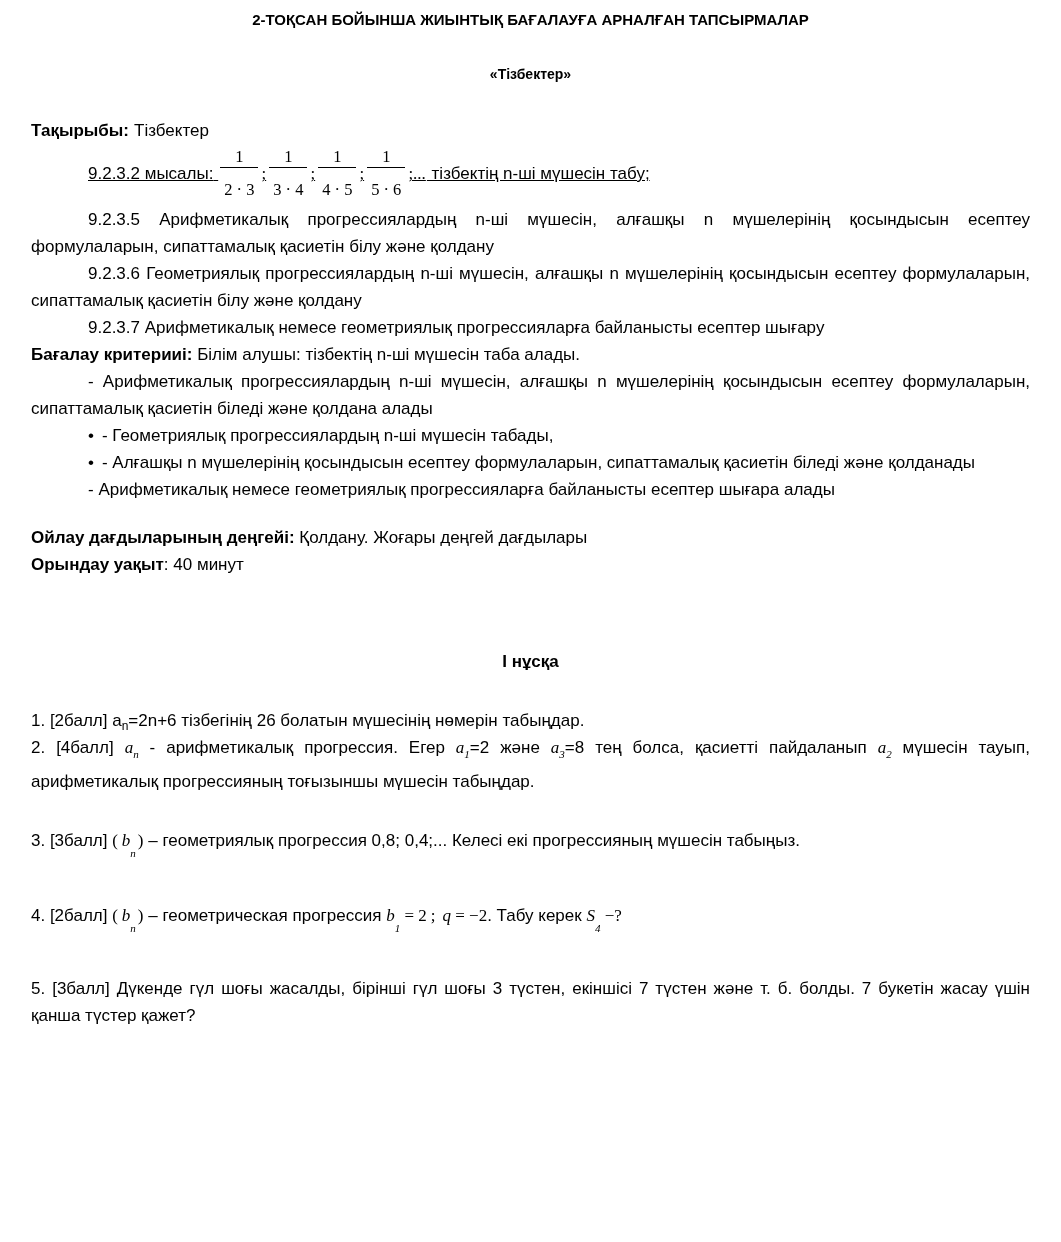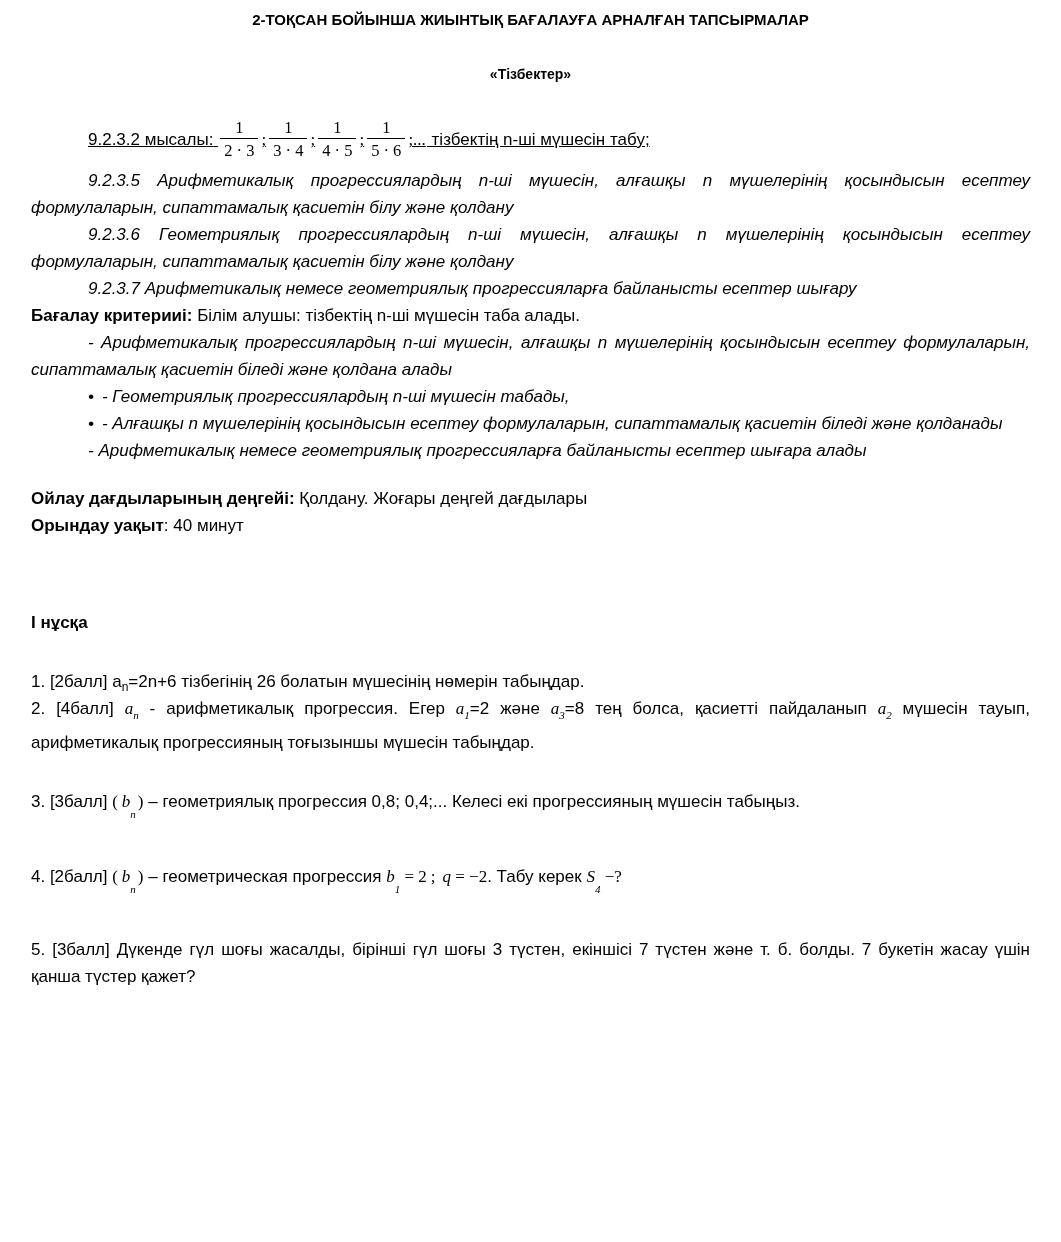--- a/index.html
+++ b/index.html
@@ -27,40 +27,39 @@
     font-weight: bold;
     font-size: 14px;
     line-height: 24px;
     margin-top: 30px;
   }
   .meta-block { margin-top: 31px; }
   .gap { margin-left: 5px; }
   .para {
     text-align: justify;
     text-indent: 57px;
-    font-style: italic;
   }
   .math-line {
     text-indent: 57px;
     white-space: nowrap;
     margin: 2px 0;
     text-decoration: underline;
   }
   .frac {
     display: inline-block;
     vertical-align: middle;
     text-align: center;
     font-family: "Liberation Serif", "DejaVu Serif", serif;
     font-size: 16.5px;
     line-height: 21px;
     margin: 0 2px 4px 2px;
     text-indent: 0;
   }
   .frac .num { display: block; padding: 0 4px; }
-  .frac .den { display: block; border-top: 1.2px solid #000; padding: 1px 4px 0 4px; }
+  .frac .den { display: block; border-top: 1.2px solid #000; padding: 11px 4px 0 4px; }
   .frac-sep {
     font-family: "Liberation Serif", "DejaVu Serif", serif;
     margin: 0 1px;
   }
   .bullet-marker { margin-right: 8px; }
   .mi {
     font-family: "Liberation Serif", "DejaVu Serif", serif;
     font-style: italic;
   }
   .mo { font-family: "Liberation Serif", "DejaVu Serif", serif; }
@@ -75,38 +74,39 @@
     font-style: italic;
     font-size: 11px;
     vertical-align: -11px;
   }
   sub.sans { font-size: 12px; vertical-align: -4px; line-height: 0; }
   .mo-open { margin-right: 4px; }
   .mo-close { margin-left: 2px; }
   .eq-sep { margin: 0 7px 0 4px; font-family: "Liberation Serif", "DejaVu Serif", serif; }
   .thinking-block { margin-top: 21px; }
   .variant-heading {
-    text-align: left;
+    text-align: center;
     font-weight: bold;
     margin-top: 70px;
   }
   .question { text-align: justify; }
   .q1 { margin-top: 32px; }
   .q3 { line-height: 40px; margin-top: 26px; }
   .q4 { line-height: 34px; margin-top: 26px; }
   .q5 { margin-top: 30px; }
 </style>
 </head>
 <body>
 
 <p class="title">2-ТОҚСАН БОЙЫНША ЖИЫНТЫҚ БАҒАЛАУҒА АРНАЛҒАН ТАПСЫРМАЛАР</p>
 
 <p class="subtitle">«Тізбектер»</p>
 
 <div class="meta-block">
+  <p><span class="b">Тақырыбы:</span><span class="gap">Тізбектер</span></p>
 </div>
 
 <p class="math-line">
   <span>9.2.3.2 мысалы:</span>
   <span class="frac"><span class="num">1</span><span class="den">2 · 3</span></span><span class="frac-sep">;</span><span class="frac"><span class="num">1</span><span class="den">3 · 4</span></span><span class="frac-sep">;</span><span class="frac"><span class="num">1</span><span class="den">4 · 5</span></span><span class="frac-sep">;</span><span class="frac"><span class="num">1</span><span class="den">5 · 6</span></span><span class="frac-sep">;...</span><span> тізбектің n-ші мүшесін табу;</span>
 </p>
 
 <p class="para">9.2.3.5 Арифметикалық прогрессиялардың n-ші мүшесін, алғашқы n мүшелерінің қосындысын есептеу формулаларын, сипаттамалық қасиетін білу және қолдану</p>
 <p class="para">9.2.3.6 Геометриялық прогрессиялардың n-ші мүшесін, алғашқы n мүшелерінің қосындысын есептеу формулаларын, сипаттамалық қасиетін білу және қолдану</p>
 <p class="para">9.2.3.7 Арифметикалық немесе геометриялық прогрессияларға байланысты есептер шығару</p>

